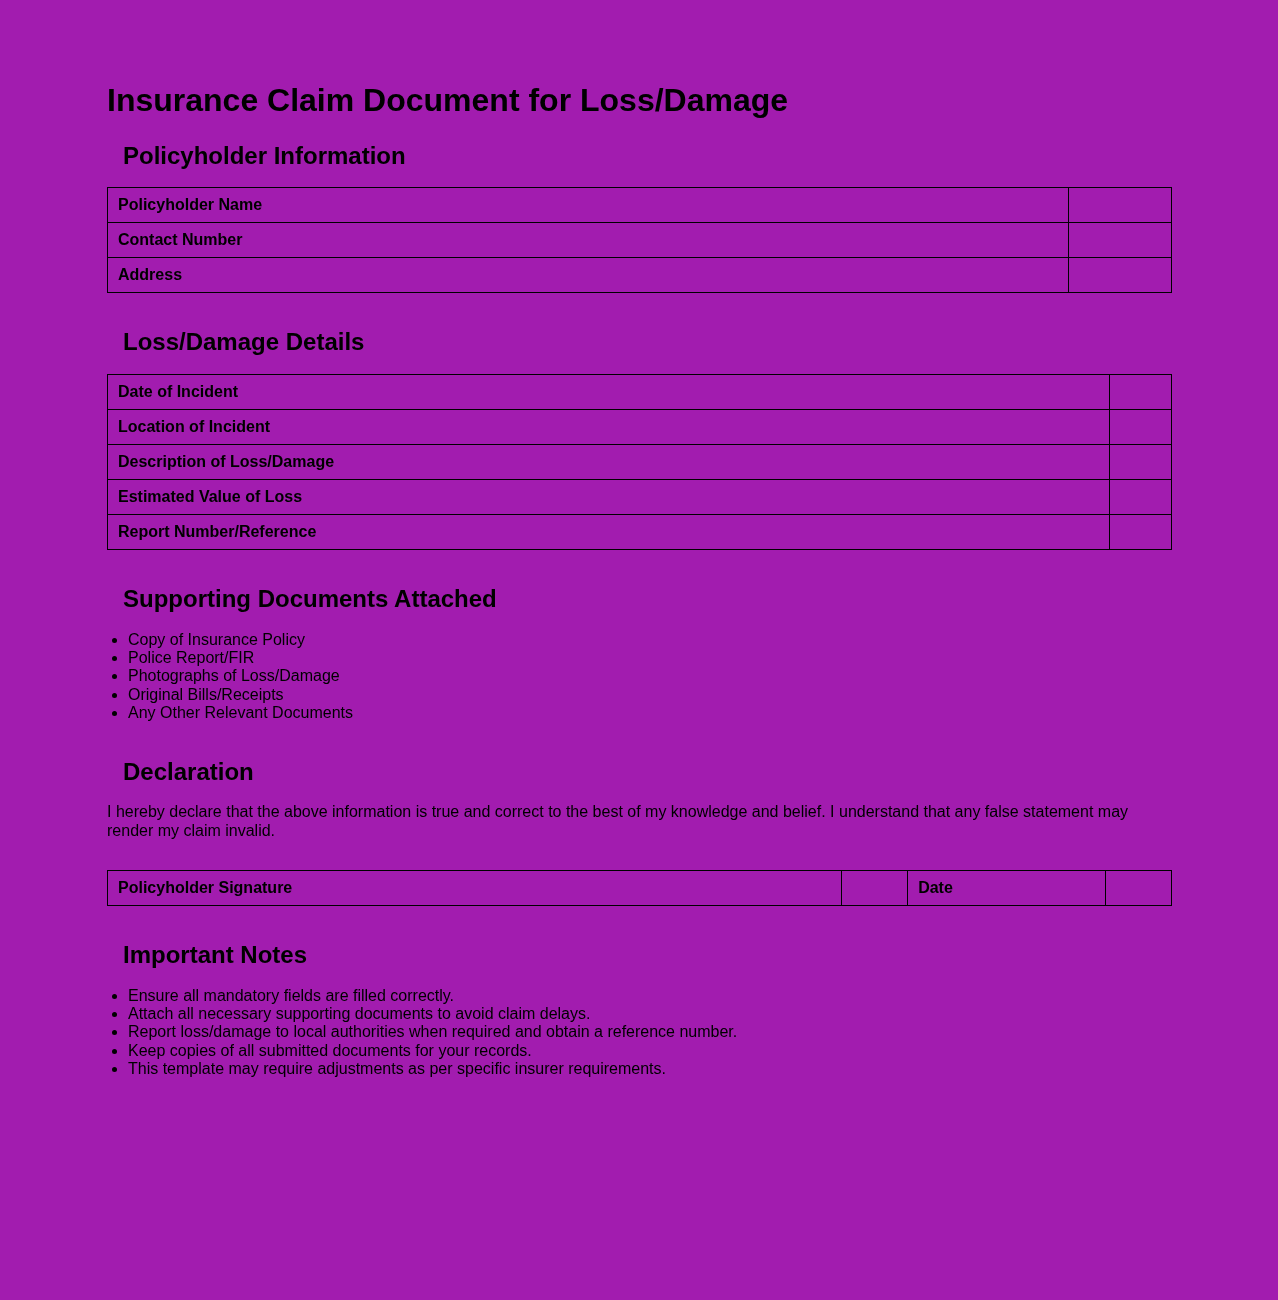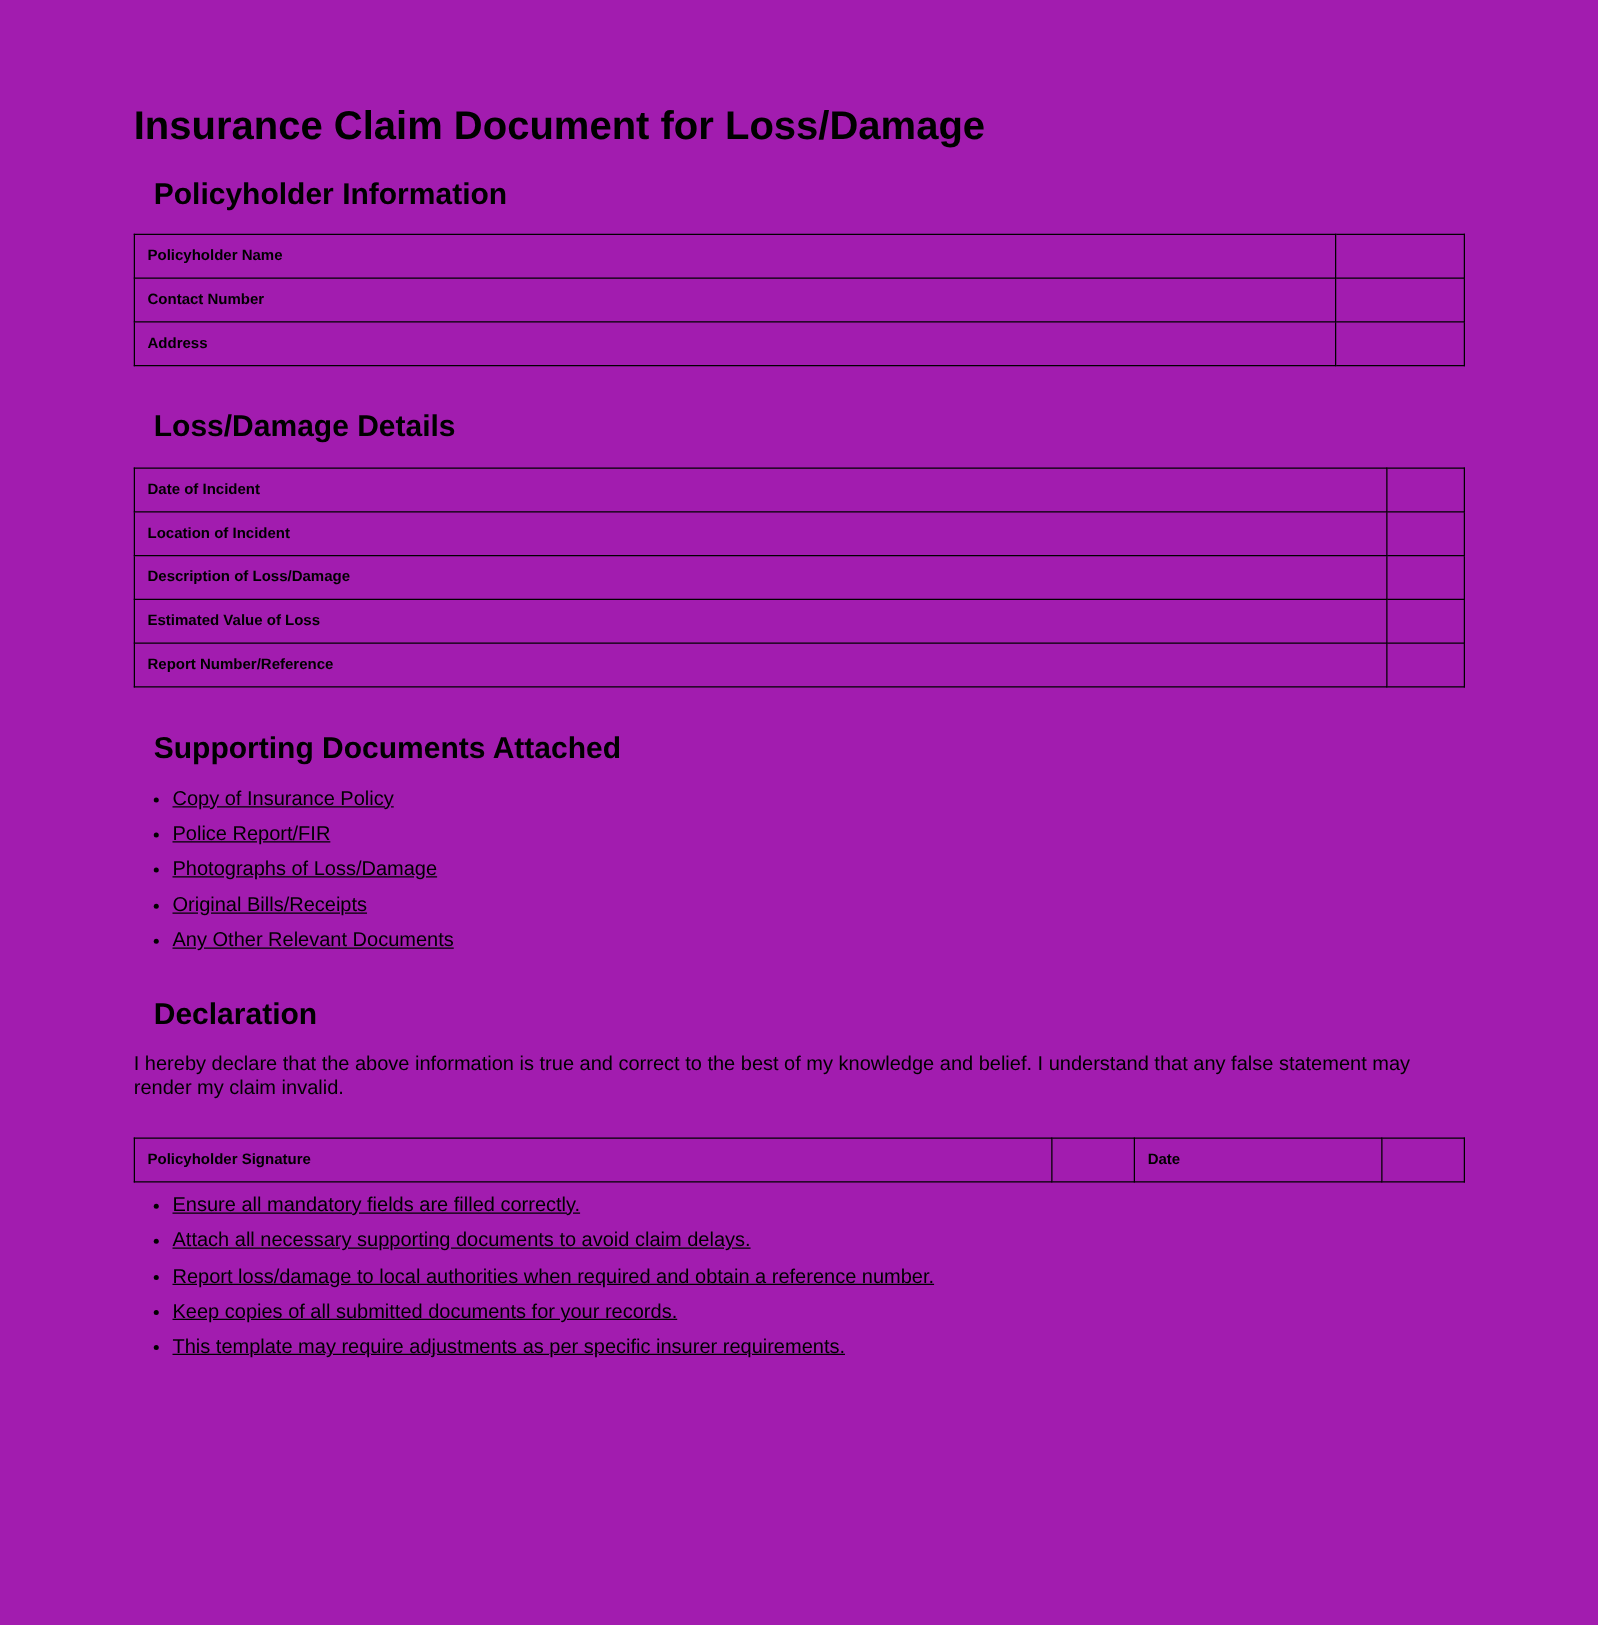--- a/index.html
+++ b/index.html
@@ -38,43 +38,42 @@
     border-collapse: collapse;
     table-layout: fixed;
     width: 100%;
   }
   table.form-table td {
     border: 1.5px solid #000000;
     height: 35px;
     box-sizing: border-box;
     padding: 0 10px;
     vertical-align: middle;
-    font-size: 12px;
+    font-size: 16px;
   }
   td.label-cell {
     font-weight: bold;
   }
   
   table.t-policyholder td.label-cell { width: 90.3%; }
   table.t-policyholder td.value-cell { width: 9.7%; }
   table.t-lossdamage  td.label-cell { width: 94.2%; }
   table.t-lossdamage  td.value-cell { width: 5.8%; }
   table.t-signature { margin-top: 30px; }
   table.t-signature td.sig-label   { width: 69.0%; }
   table.t-signature td.sig-value   { width: 6.2%; }
   table.t-signature td.date-label  { width: 18.6%; }
   table.t-signature td.date-value  { width: 6.2%; }
   ul.doc-list {
     margin: 0;
     padding-left: 21px;
   }
   ul.doc-list li {
-    margin: 10px;
+    margin: 0;
     padding: 0;
-    text-decoration: underline;
   }
   p.declaration-text {
     margin: 0;
   }
 </style>
 </head>
 <body>
 
 <div class="page">
 
@@ -144,20 +143,21 @@
     <tbody>
       <tr>
         <td class="label-cell sig-label">Policyholder Signature</td>
         <td class="sig-value"></td>
         <td class="label-cell date-label">Date</td>
         <td class="date-value"></td>
       </tr>
     </tbody>
   </table>
 
+  <h2 class="section-heading">Important Notes</h2>
 
   <ul class="doc-list">
     <li>Ensure all mandatory fields are filled correctly.</li>
     <li>Attach all necessary supporting documents to avoid claim delays.</li>
     <li>Report loss/damage to local authorities when required and obtain a reference number.</li>
     <li>Keep copies of all submitted documents for your records.</li>
     <li>This template may require adjustments as per specific insurer requirements.</li>
   </ul>
 
 </div>

